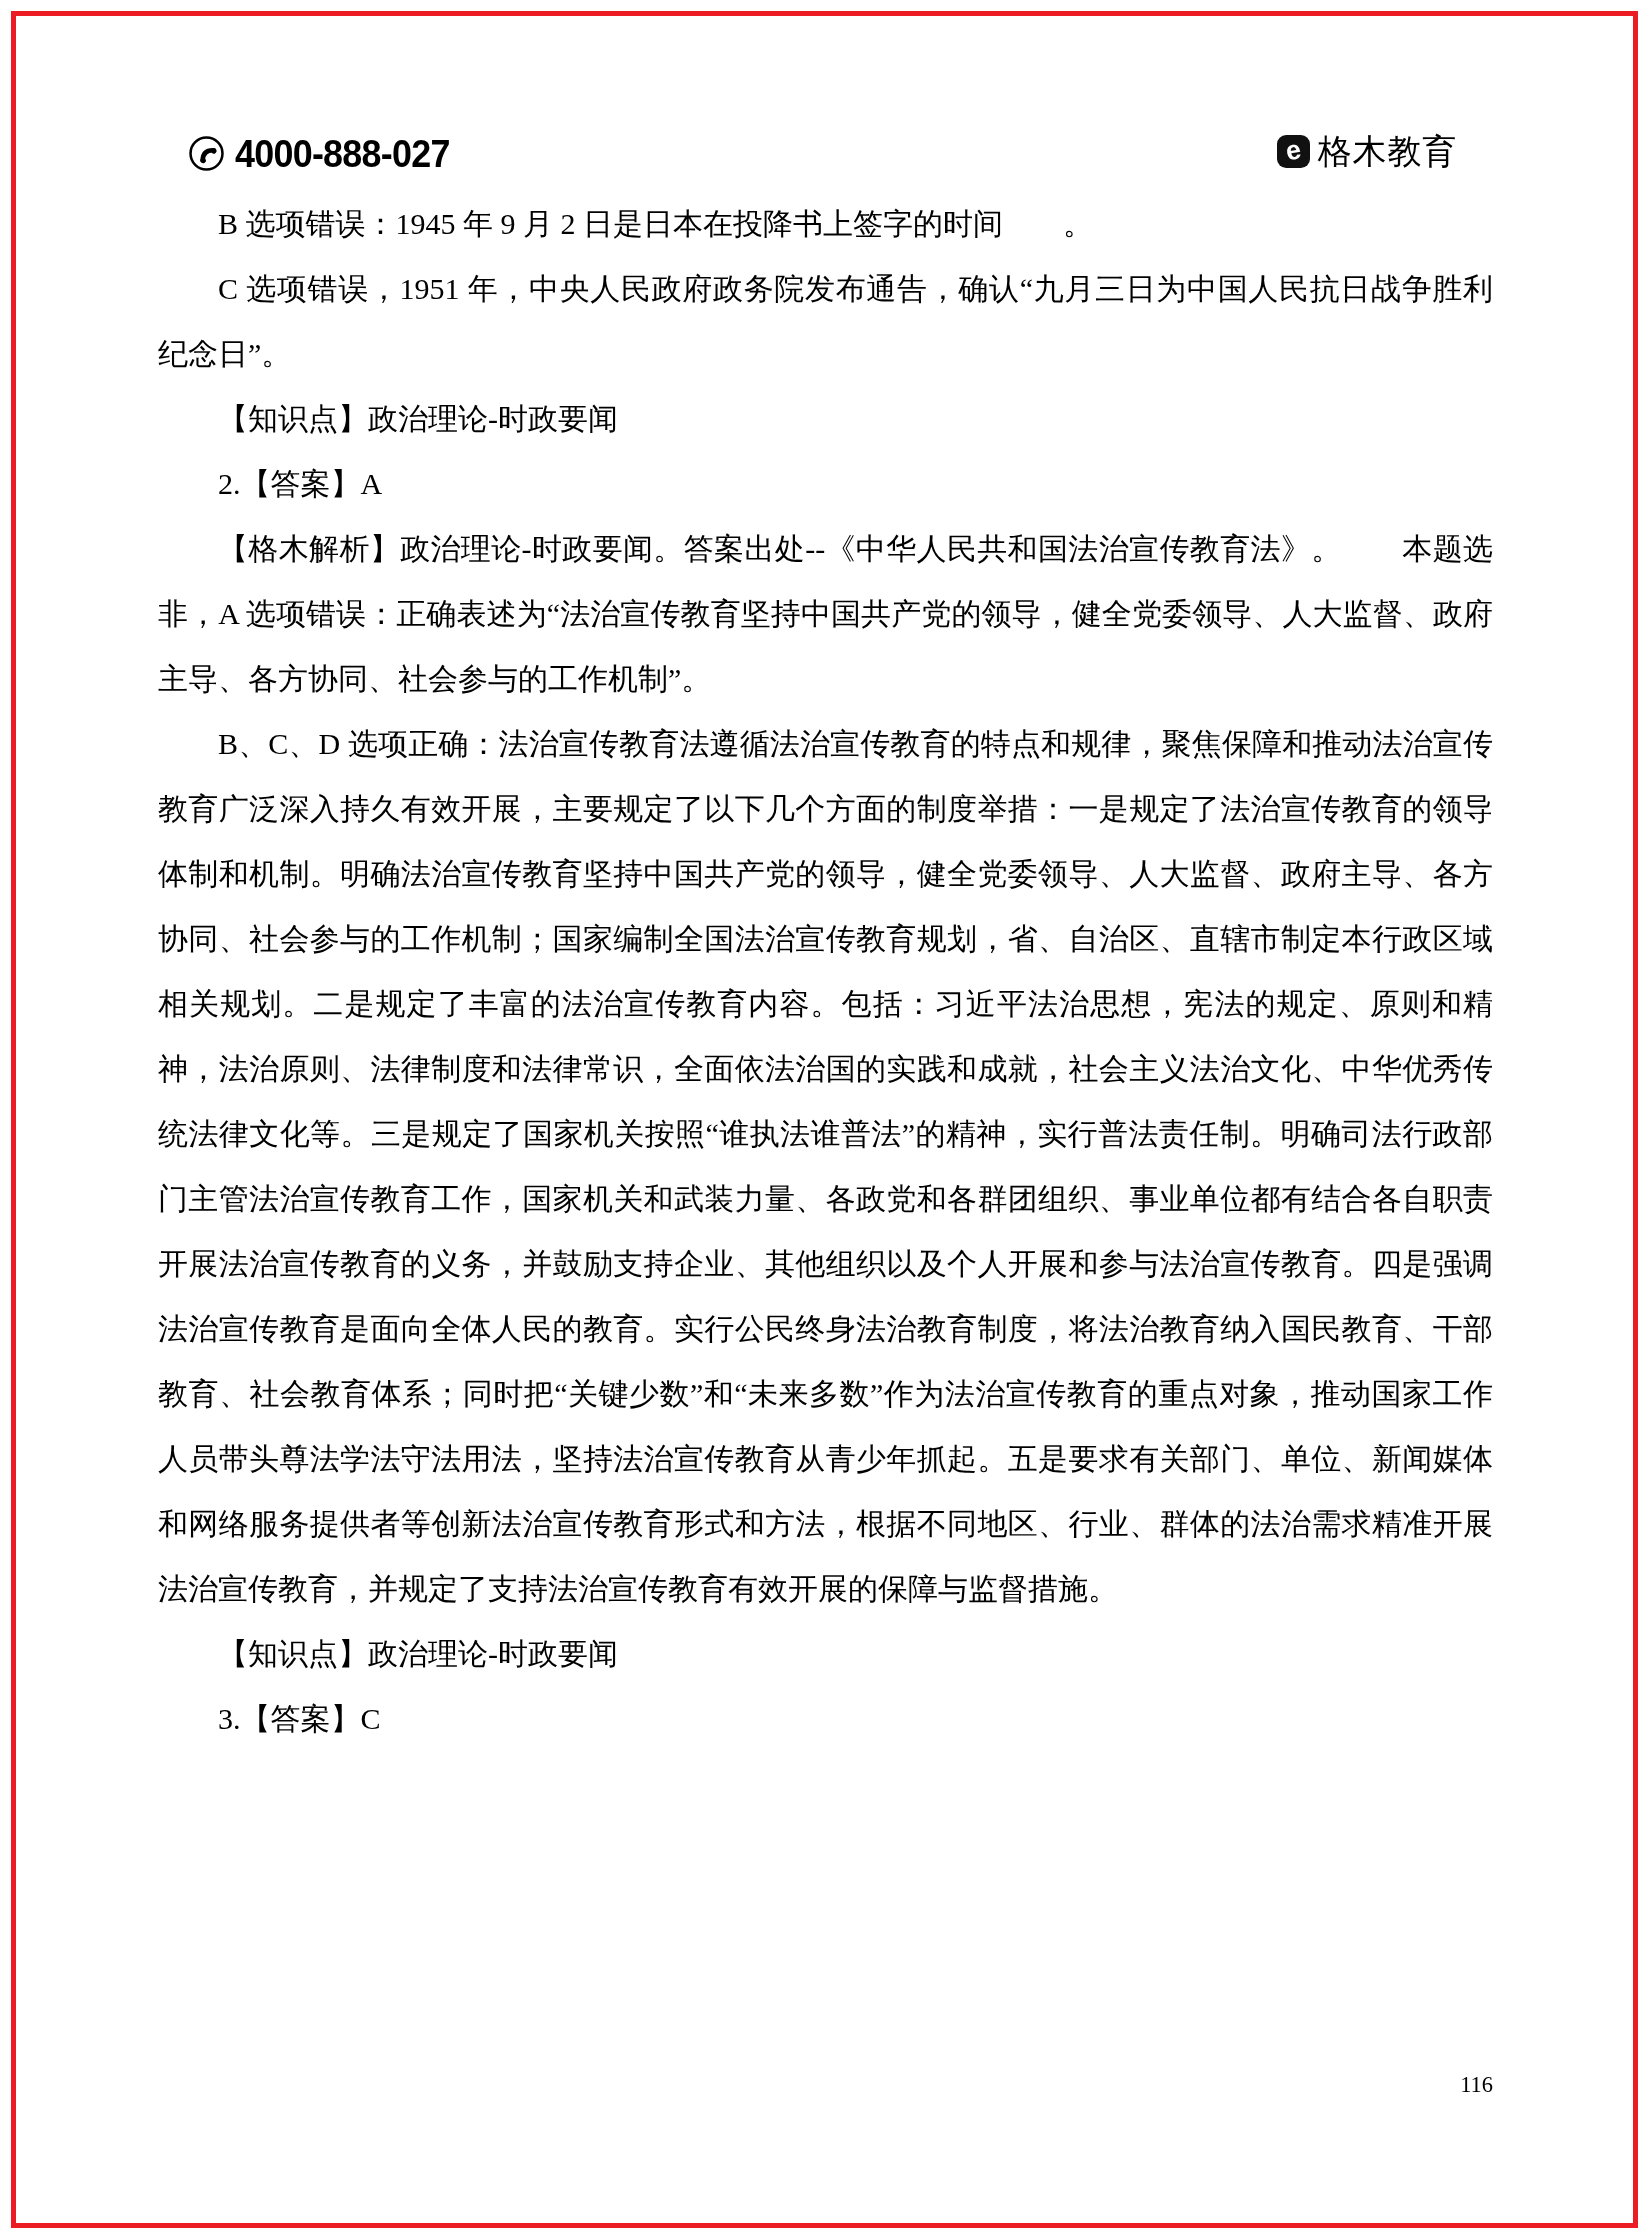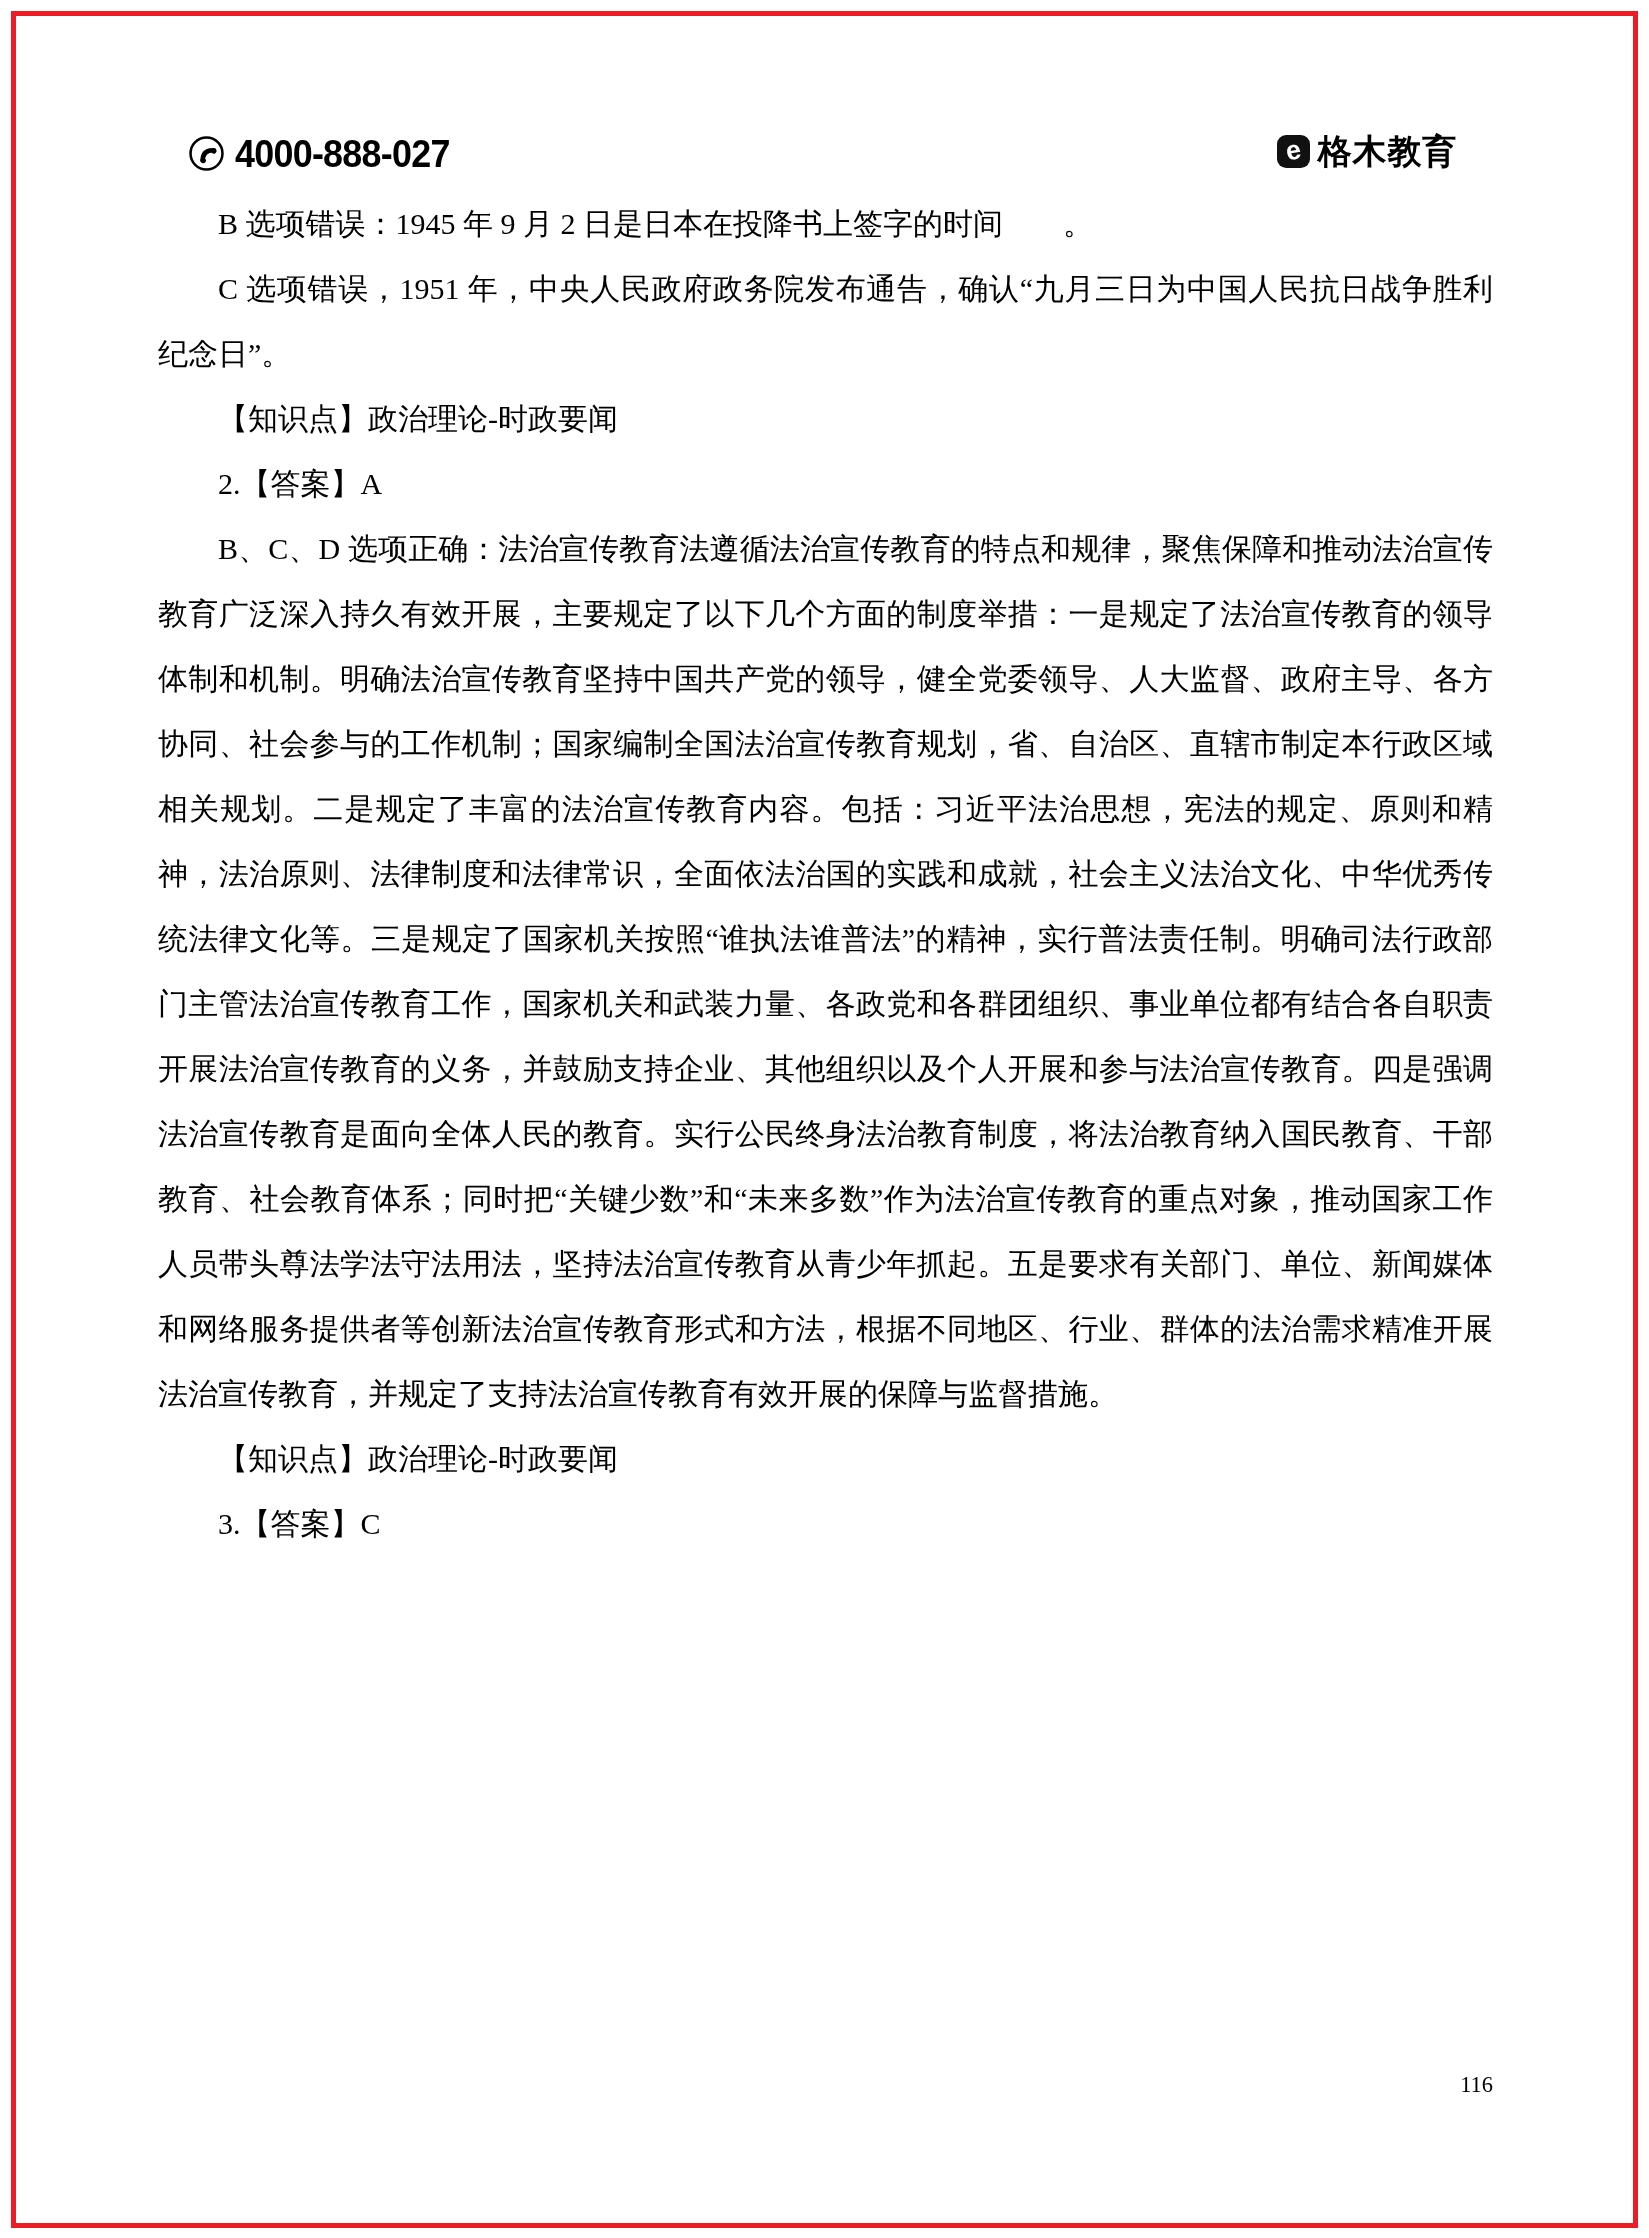--- a/index.html
+++ b/index.html
@@ -63,21 +63,21 @@
   .logo-icon span {
     font-family: "Liberation Sans", "DejaVu Sans", sans-serif;
     font-weight: 900;
     font-size: 27px;
     line-height: 27px;
     color: #fff;
     transform: rotate(-10deg) translateY(-0.8px);
   }
   .logo-text {
     font-family: "Liberation Sans", "DejaVu Sans", sans-serif;
-    font-weight: 700;
+    font-weight: 400;
     font-size: 34px;
     line-height: 34px;
     letter-spacing: 0.8px;
     white-space: nowrap;
   }
   
   .content {
     position: absolute;
     left: 158px;
     top: 191px;
@@ -127,19 +127,20 @@
     <span>e</span>
   </span>
   <span class="logo-text">格木教育</span>
 </div>
 
 <div class="content">
   <p>B 选项错误：1945 年 9 月 2 日是日本在投降书上签字的时间　　。</p>
   <p>C 选项错误，1951 年，中央人民政府政务院发布通告，确认“九月三日为中国人民抗日战争胜利纪念日”。</p>
   <p>【知识点】政治理论-时政要闻</p>
   <p>2.【答案】A</p>
+  <p>【格木解析】政治理论-时政要闻。答案出处--《中华人民共和国法治宣传教育法》。　　本题选非，A 选项错误：正确表述为“法治宣传教育坚持中国共产党的领导，健全党委领导、人大监督、政府主导、各方协同、社会参与的工作机制”。</p>
   <p>B、C、D 选项正确：法治宣传教育法遵循法治宣传教育的特点和规律，聚焦保障和推动法治宣传教育广泛深入持久有效开展，主要规定了以下几个方面的制度举措：一是规定了法治宣传教育的领导体制和机制。明确法治宣传教育坚持中国共产党的领导，健全党委领导、人大监督、政府主导、各方协同、社会参与的工作机制；国家编制全国法治宣传教育规划，省、自治区、直辖市制定本行政区域相关规划。二是规定了丰富的法治宣传教育内容。包括：习近平法治思想，宪法的规定、原则和精神，法治原则、法律制度和法律常识，全面依法治国的实践和成就，社会主义法治文化、中华优秀传统法律文化等。三是规定了国家机关按照“谁执法谁普法”的精神，实行普法责任制。明确司法行政部门主管法治宣传教育工作，国家机关和武装力量、各政党和各群团组织、事业单位都有结合各自职责开展法治宣传教育的义务，并鼓励支持企业、其他组织以及个人开展和参与法治宣传教育。四是强调法治宣传教育是面向全体人民的教育。实行公民终身法治教育制度，将法治教育纳入国民教育、干部教育、社会教育体系；同时把“关键少数”和“未来多数”作为法治宣传教育的重点对象，推动国家工作人员带头尊法学法守法用法，坚持法治宣传教育从青少年抓起。五是要求有关部门、单位、新闻媒体和网络服务提供者等创新法治宣传教育形式和方法，根据不同地区、行业、群体的法治需求精准开展法治宣传教育，并规定了支持法治宣传教育有效开展的保障与监督措施。</p>
   <p>【知识点】政治理论-时政要闻</p>
   <p>3.【答案】C</p>
 </div>
 
 <div class="footer">116</div>
 
 
 </body></html>

